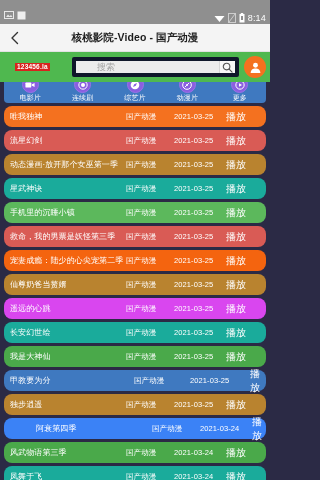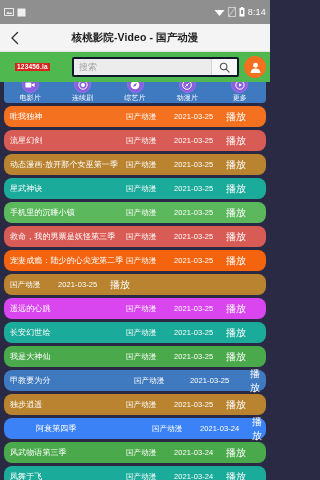--- a/index.html
+++ b/index.html
@@ -6,21 +6,21 @@
   html, body {
     width: 270px; height: 480px;
     font-family: "Liberation Sans", "DejaVu Sans", sans-serif;
     overflow: hidden;
     background: #2b2a45;
   }
 
   
   .statusbar {
     height: 24px; background: #8f8f8f;
-    display: flex; align-items: center;
+    display: flex; align-items: flex-start;
     padding: 10px 4px; gap: 3px;
   }
   .sb-left { display: flex; align-items: center; gap: 3px; }
   .sb-spacer { flex: 1; }
   .sb-right { display: flex; align-items: center; gap: 3px; }
   .sb-ico { display: block; }
   .sb-clock {
     color: #ffffff; font-size: 9px; letter-spacing: .2px;
     line-height: 16px; white-space: nowrap;
   }
@@ -73,21 +73,22 @@
     line-height: 8px; padding: 0 2px;
     align-self: flex-start;
     margin-left: 10px;
     letter-spacing: .2px;
     white-space: nowrap;
   }
   .search-wrap {
     flex: 1; display: flex; align-items: center;
     background: #ececec; height: 20px;
     border-radius: 2px; overflow: hidden;
-    border: 2px solid #0f172a;
+    border: 4px solid #0f172a;
+    padding-left: 16px;
   }
   .search-input {
     flex: 1; border: 0; background: transparent;
     font-size: 9px; color: #3a3a3a;
     padding: 0 5px; height: 100%;
     font-family: "Liberation Sans", sans-serif;
     outline: none;
   }
   .search-input::placeholder { color: #a4a4a4; }
   .search-btn {
@@ -346,20 +347,21 @@
   </div>
 
   <div class="row" style="background: rgb(244, 100, 15);">
     <span class="row-title">宠妻成瘾：陆少的心尖宠第二季</span>
     <span class="row-cat">国产动漫</span>
     <span class="row-date">2021-03-25</span>
     <span class="row-action">播放</span>
   </div>
 
   <div class="row" style="background: rgb(185, 131, 47);">
+    <span class="row-title">仙尊奶爸当赘婿</span>
     <span class="row-cat">国产动漫</span>
     <span class="row-date">2021-03-25</span>
     <span class="row-action">播放</span>
   </div>
 
   <div class="row" style="background: #d946ef;">
     <span class="row-title">遥远的心跳</span>
     <span class="row-cat">国产动漫</span>
     <span class="row-date">2021-03-25</span>
     <span class="row-action">播放</span>

